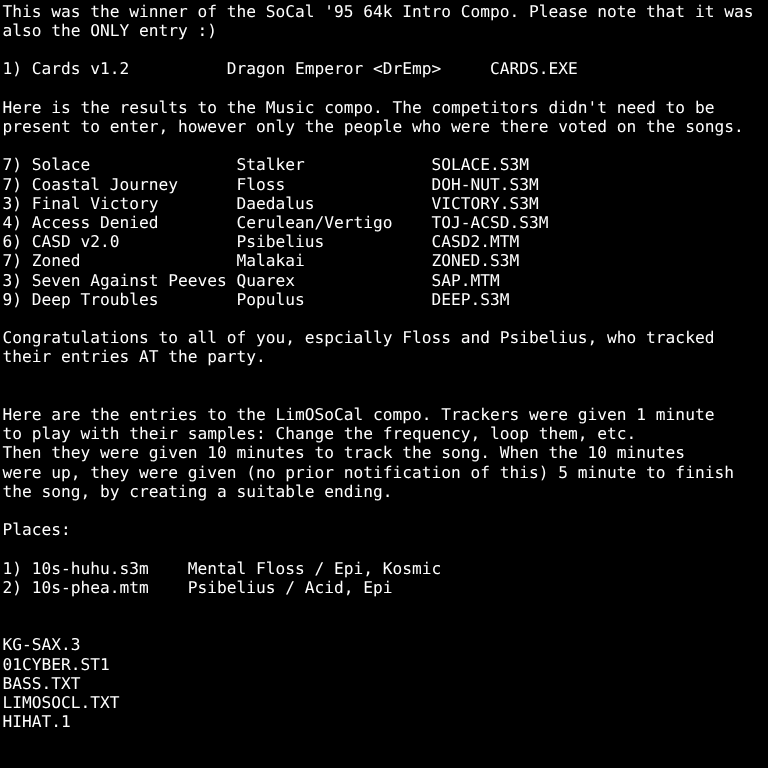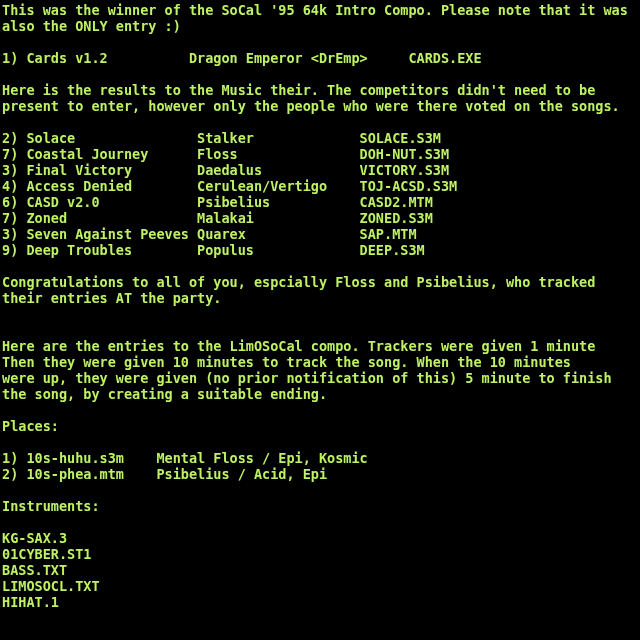--- a/index.html
+++ b/index.html
@@ -19,64 +19,63 @@
   }
   #screen {
     width: 640px;
     height: 640px;
     padding: 2px 0 0 2px;
     box-sizing: border-box;
   }
   .line {
     white-space: pre;
     height: 16px;
-    color: #bef264;
+    color: #ffffff;
     letter-spacing: 0px;
-    font-weight: bold;
   }
   .blank {
     white-space: pre;
     height: 16px;
   }
 </style>
 </head>
 <body>
 
 <div id="screen">
     <div class="line">This was the winner of the SoCal '95 64k Intro Compo. Please note that it was</div>
     <div class="line">also the ONLY entry :)</div>
     <div class="blank"> </div>
     <div class="line">1) Cards v1.2          Dragon Emperor &lt;DrEmp&gt;     CARDS.EXE</div>
     <div class="blank"> </div>
-    <div class="line">Here is the results to the Music their. The competitors didn't need to be</div>
+    <div class="line">Here is the results to the Music compo. The competitors didn't need to be</div>
     <div class="line">present to enter, however only the people who were there voted on the songs.</div>
     <div class="blank"> </div>
-    <div class="line">2) Solace               Stalker             SOLACE.S3M</div>
+    <div class="line">7) Solace               Stalker             SOLACE.S3M</div>
     <div class="line">7) Coastal Journey      Floss               DOH-NUT.S3M</div>
     <div class="line">3) Final Victory        Daedalus            VICTORY.S3M</div>
     <div class="line">4) Access Denied        Cerulean/Vertigo    TOJ-ACSD.S3M</div>
     <div class="line">6) CASD v2.0            Psibelius           CASD2.MTM</div>
     <div class="line">7) Zoned                Malakai             ZONED.S3M</div>
     <div class="line">3) Seven Against Peeves Quarex              SAP.MTM</div>
     <div class="line">9) Deep Troubles        Populus             DEEP.S3M</div>
     <div class="blank"> </div>
     <div class="line">Congratulations to all of you, espcially Floss and Psibelius, who tracked</div>
     <div class="line">their entries AT the party.</div>
     <div class="blank"> </div>
     <div class="blank"> </div>
     <div class="line">Here are the entries to the LimOSoCal compo. Trackers were given 1 minute</div>
+    <div class="line">to play with their samples: Change the frequency, loop them, etc.</div>
     <div class="line">Then they were given 10 minutes to track the song. When the 10 minutes</div>
     <div class="line">were up, they were given (no prior notification of this) 5 minute to finish</div>
     <div class="line">the song, by creating a suitable ending.</div>
     <div class="blank"> </div>
     <div class="line">Places:</div>
     <div class="blank"> </div>
     <div class="line">1) 10s-huhu.s3m    Mental Floss / Epi, Kosmic</div>
     <div class="line">2) 10s-phea.mtm    Psibelius / Acid, Epi</div>
     <div class="blank"> </div>
-    <div class="line">Instruments:</div>
     <div class="blank"> </div>
     <div class="line">KG-SAX.3</div>
     <div class="line">01CYBER.ST1</div>
     <div class="line">BASS.TXT</div>
     <div class="line">LIMOSOCL.TXT</div>
     <div class="line">HIHAT.1</div>
   </div>
 
 </body></html>

